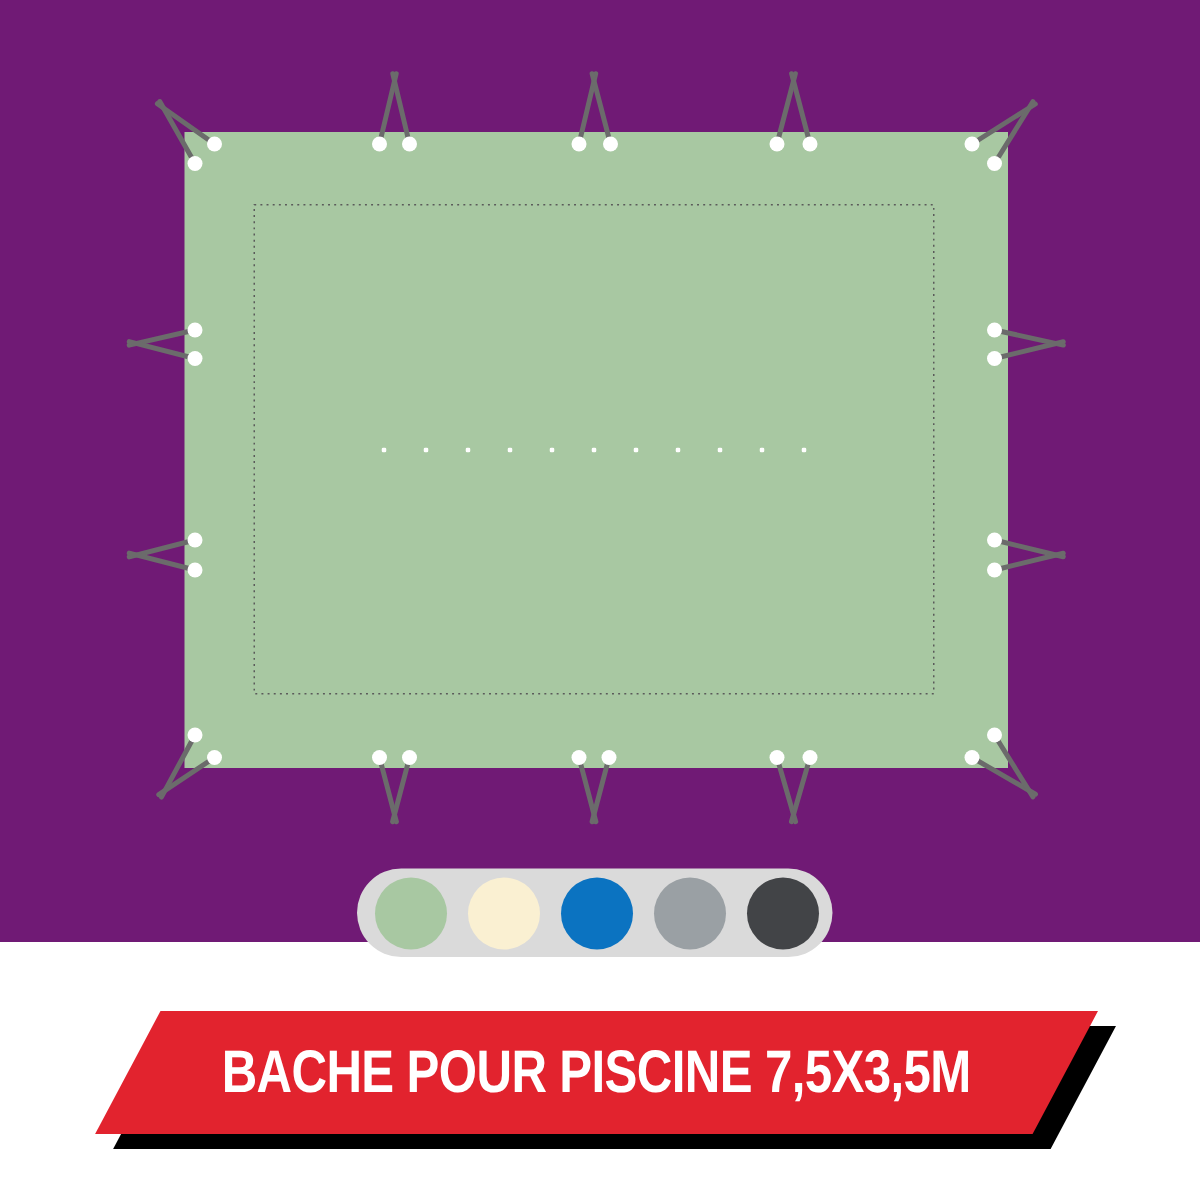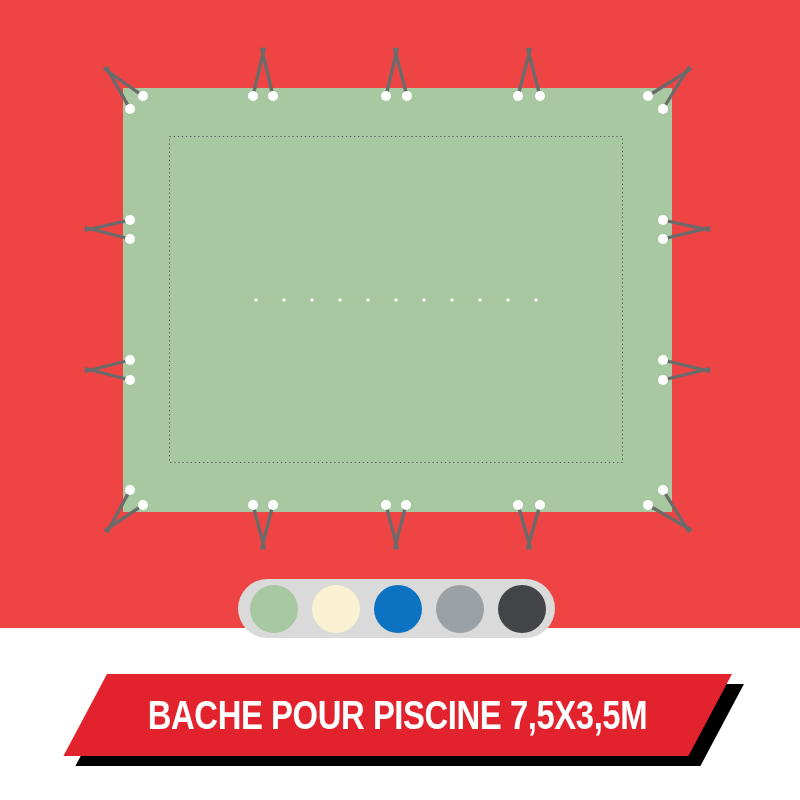--- a/index.html
+++ b/index.html
@@ -1,21 +1,21 @@
 <!DOCTYPE html>
 <html><head>
 <meta charset="utf-8">
 <style>
   html,body{margin:0;padding:0}
   body{
     width:800px;height:800px;background:#ffffff;
     font-family:"Liberation Sans",sans-serif;
     position:relative;overflow:hidden;
   }
-  .canvas{position:absolute;left:0;top:0;width:800px;height:628px;background:#ef4444}
+  .canvas{position:absolute;left:0;top:0;width:800px;height:628px;background:#701a75}
   #tarp-svg{position:absolute;left:0;top:0;display:block}
 
   
   .swatch-bar{
     position:absolute;left:238px;top:579px;width:317px;height:59px;
     border-radius:30px;background:#dadada;
     display:flex;align-items:center;gap:14px;
     padding-left:12px;box-sizing:border-box;
   }
   .swatch{width:48px;height:48px;border-radius:50%;flex:0 0 auto}

